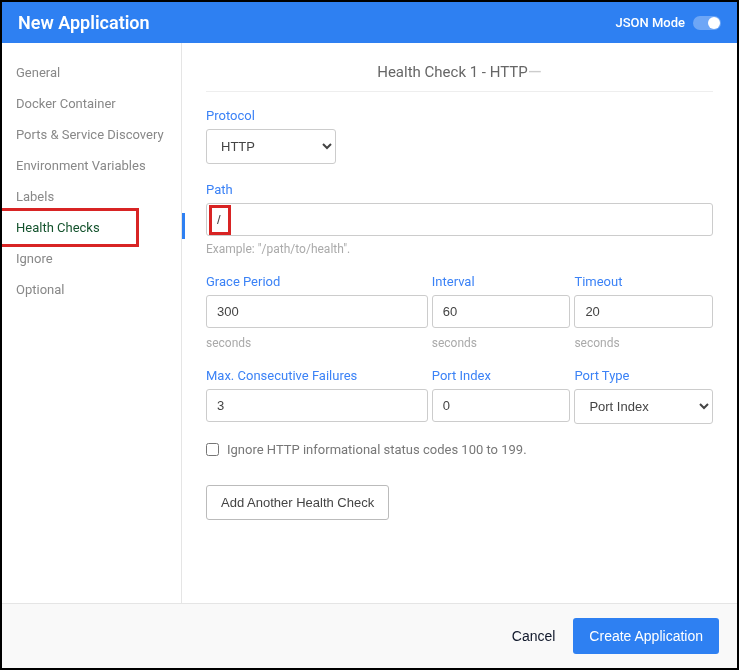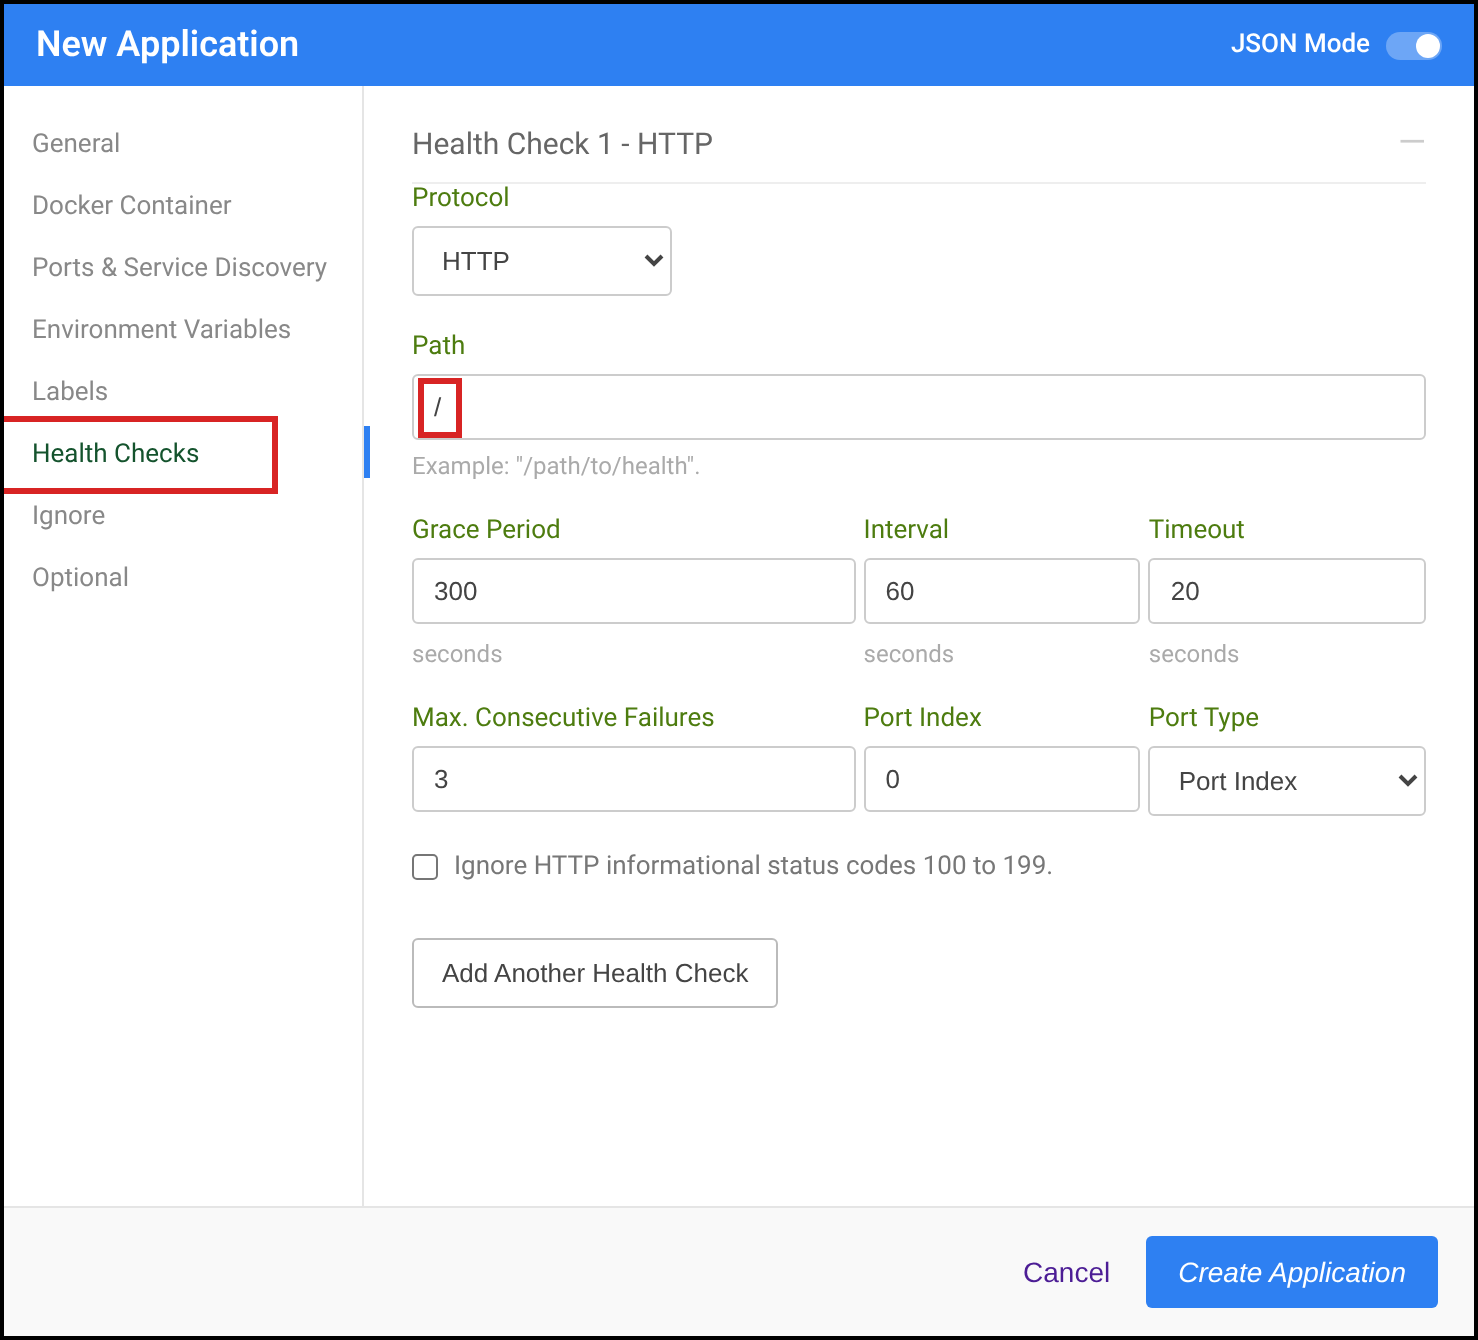--- a/index.html
+++ b/index.html
@@ -60,27 +60,27 @@
     top: 170px;
     width: 3px;
     height: 26px;
     background: #2e80f2;
   }
   .section-title {
     font-size: 15px;
     color: #666;
     padding-bottom: 10px;
     border-bottom: 1px solid #eee;
-    margin-bottom: 0;
+    margin-bottom: 16px;
     display:flex;
-    justify-content:space-between;
+    justify-content:center;
     align-items:center;
   }
   .section-minus { color:#ccc; font-size:18px; line-height:1; }
-  .label { font-size: 13px; color: #4d7c0f; margin-bottom: 6px; display: block; }
+  .label { font-size: 13px; color: #3b82f6; margin-bottom: 6px; display: block; }
   .help { font-size: 12px; color: #aaa; margin-top: 6px; }
   .field { margin-bottom: 18px; }
   input[type=text], select.sel {
     font-size: 13px;
     padding: 8px 10px;
     border: 1px solid #ccc;
     border-radius: 3px;
     background: #fff;
     color: #444;
   }
@@ -108,25 +108,25 @@
   .footer {
     border-top: 1px solid #e5e5e5;
     background: #f9f9f9;
     padding: 14px 18px;
     display: flex;
     justify-content: flex-end;
     align-items: center;
     gap: 18px;
   }
   .cancel-btn {
-    background: none; border: none; color: #4c1d95; font-size: 14px; cursor: pointer;
+    background: none; border: none; color: #0f172a; font-size: 14px; cursor: pointer;
   }
   .create-btn {
     background: #2e80f2; color: #fff; border: none; padding: 10px 16px;
-    font-size: 14px; border-radius: 3px; cursor: pointer; font-weight: 500; font-style: italic;
+    font-size: 14px; border-radius: 3px; cursor: pointer; font-weight: 500;
   }
 </style>
 </head>
 <body>
 
 <div class="header">
   <div class="header-title">New Application</div>
   <div class="json-toggle">
     <span>JSON Mode</span>
     <span class="toggle-switch">

